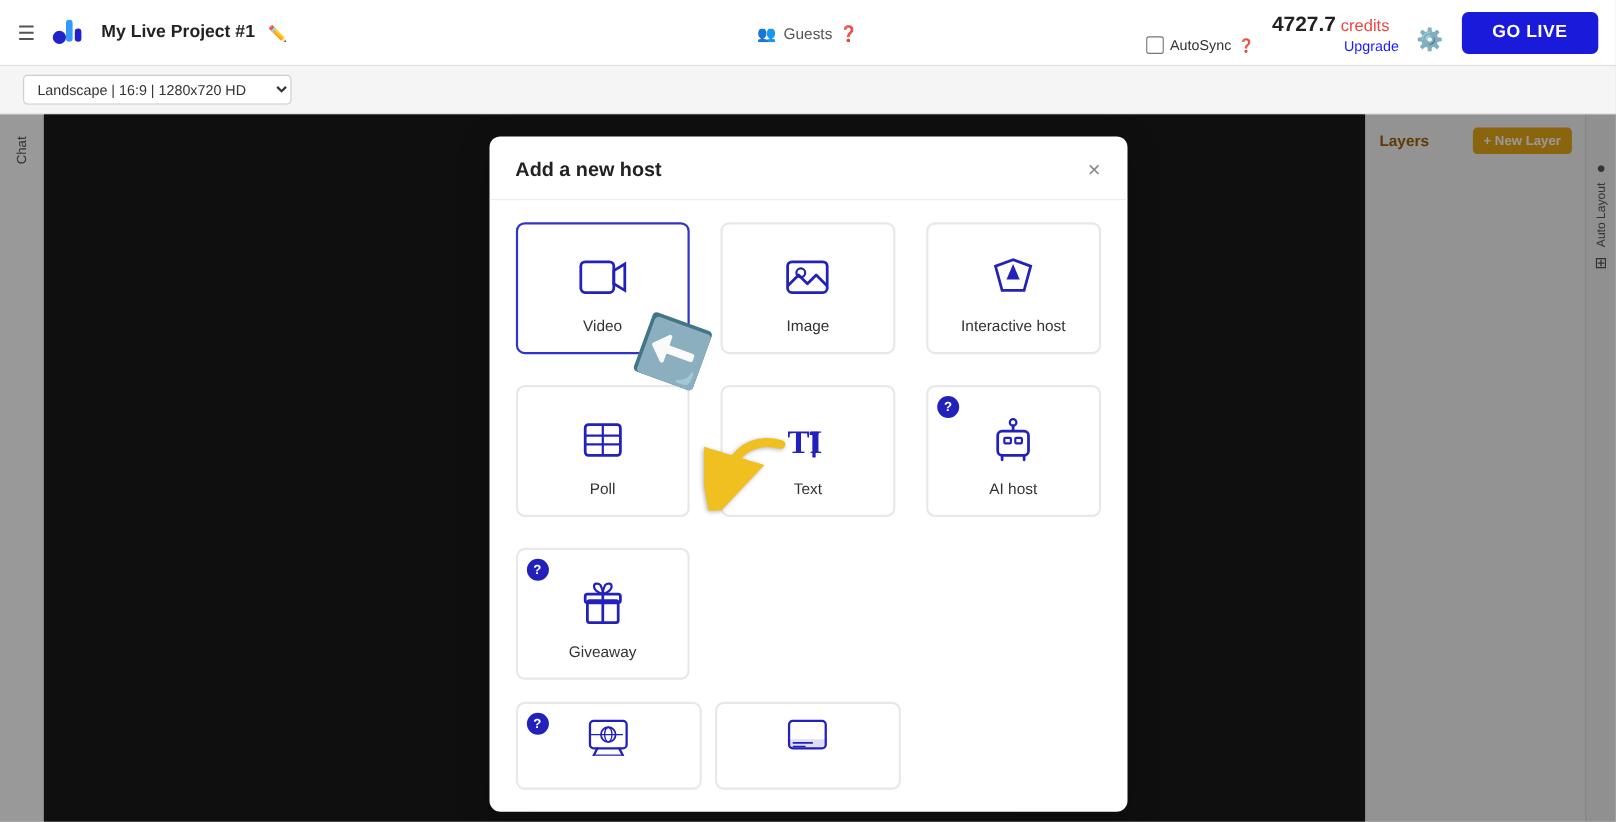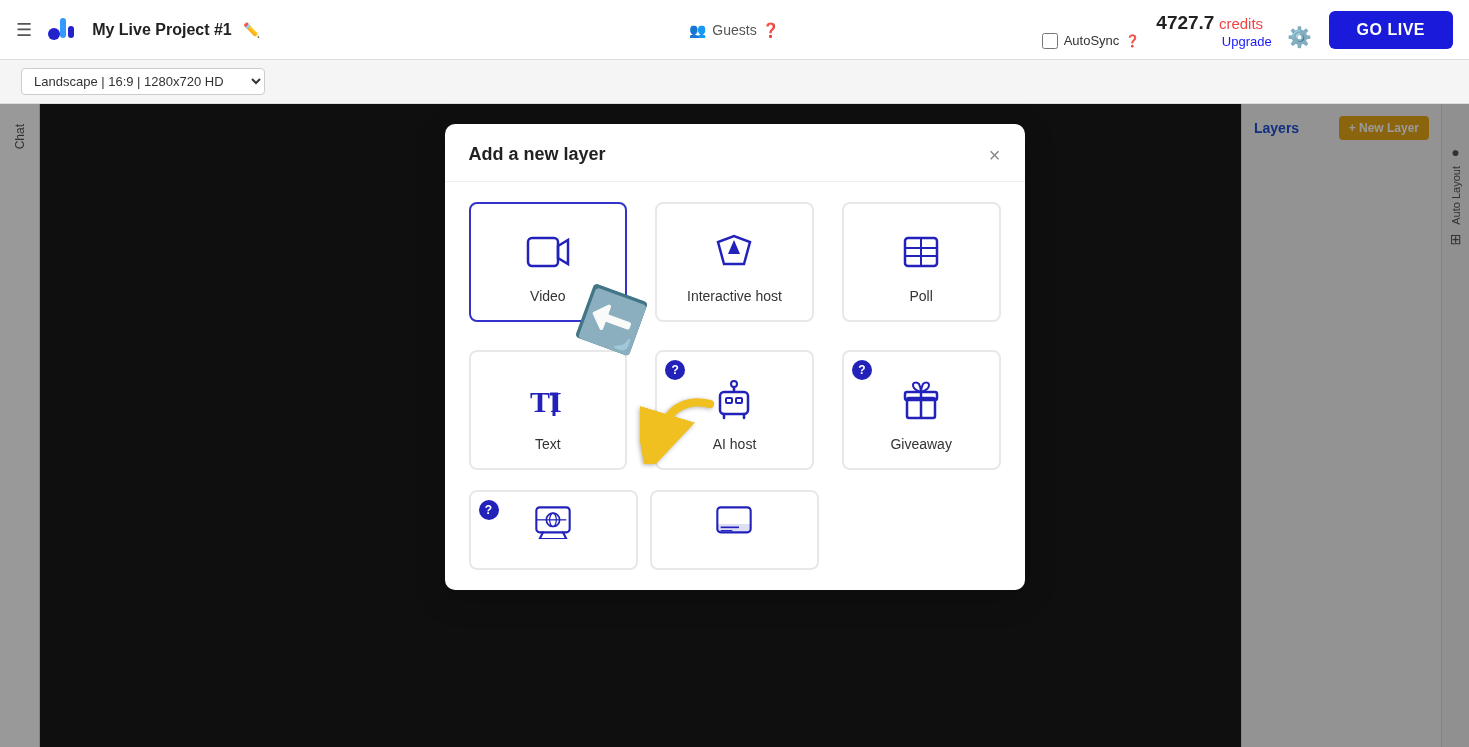--- a/index.html
+++ b/index.html
@@ -69,21 +69,21 @@
     }
 
     
     .right-panel {
       width: 200px;
       background: #f5f5f5;
       border-left: 1px solid #ddd;
       padding: 12px;
     }
     .right-panel-header { display: flex; align-items: center; justify-content: space-between; margin-bottom: 12px; }
-    .layers-title { font-size: 14px; font-weight: 600; color: #1d4ed8; }
+    .layers-title { font-size: 14px; font-weight: 600; color: #a16207; }
     .new-layer-btn { background: #e6a817; color: #fff; border: none; padding: 5px 10px; font-size: 12px; border-radius: 4px; cursor: pointer; display: flex; align-items: center; gap: 4px; font-weight: bold; }
 
     
     .auto-layout-panel {
       width: 28px;
       background: #f0f0f0;
       border-left: 1px solid #ddd;
       display: flex;
       flex-direction: column;
       align-items: center;
@@ -240,39 +240,47 @@
 
   <div class="auto-layout-panel">
     <span style="font-size:14px;color:#555;margin-bottom:6px;">●</span>
     <span class="auto-layout-text">Auto Layout</span>
     <span style="font-size:14px;color:#555;margin-top:6px;">⊞</span>
   </div>
 
   <div class="modal-overlay">
     <div class="modal">
       <div class="modal-header">
-        <span class="modal-title">Add a new layer</span>
+        <span class="modal-title">Add a new host</span>
         <button class="modal-close">×</button>
       </div>
 
       <div class="layer-grid">
 
         <div class="layer-card selected" style="position:relative;">
           <svg class="svg-icon" viewBox="0 0 48 48">
             <rect x="4" y="10" width="30" height="28" rx="4" stroke="#2222bb" stroke-width="2.5" fill="none"></rect>
             <polygon points="34,18 44,12 44,36 34,30" stroke="#2222bb" stroke-width="2.5" fill="none"></polygon>
           </svg>
           <span class="layer-card-label">Video</span>
 
           <div style="position:absolute;bottom:-30px;right:-20px;font-size:52px;transform:rotate(200deg);pointer-events:none;z-index:200;">
             ➡️
           </div>
         </div>
 
 
+        <div class="layer-card">
+          <svg class="svg-icon" viewBox="0 0 48 48">
+            <rect x="6" y="10" width="36" height="28" rx="4" stroke="#2222bb" stroke-width="2.5" fill="none"></rect>
+            <circle cx="18" cy="20" r="4" stroke="#2222bb" stroke-width="2" fill="none"></circle>
+            <path d="M6 32 L16 22 L24 30 L32 22 L42 32" stroke="#2222bb" stroke-width="2.5" fill="none" stroke-linejoin="round"></path>
+          </svg>
+          <span class="layer-card-label">Image</span>
+        </div>
 
 
         <div class="layer-card">
           <svg class="svg-icon" viewBox="0 0 48 48">
             <path d="M14 36 L8 14 L24 8 L40 14 L34 36 Z" stroke="#2222bb" stroke-width="2.5" fill="none"></path>
             <polygon points="24,12 30,26 18,26" fill="#2222bb"></polygon>
           </svg>
           <span class="layer-card-label">Interactive host</span>
         </div>
 

